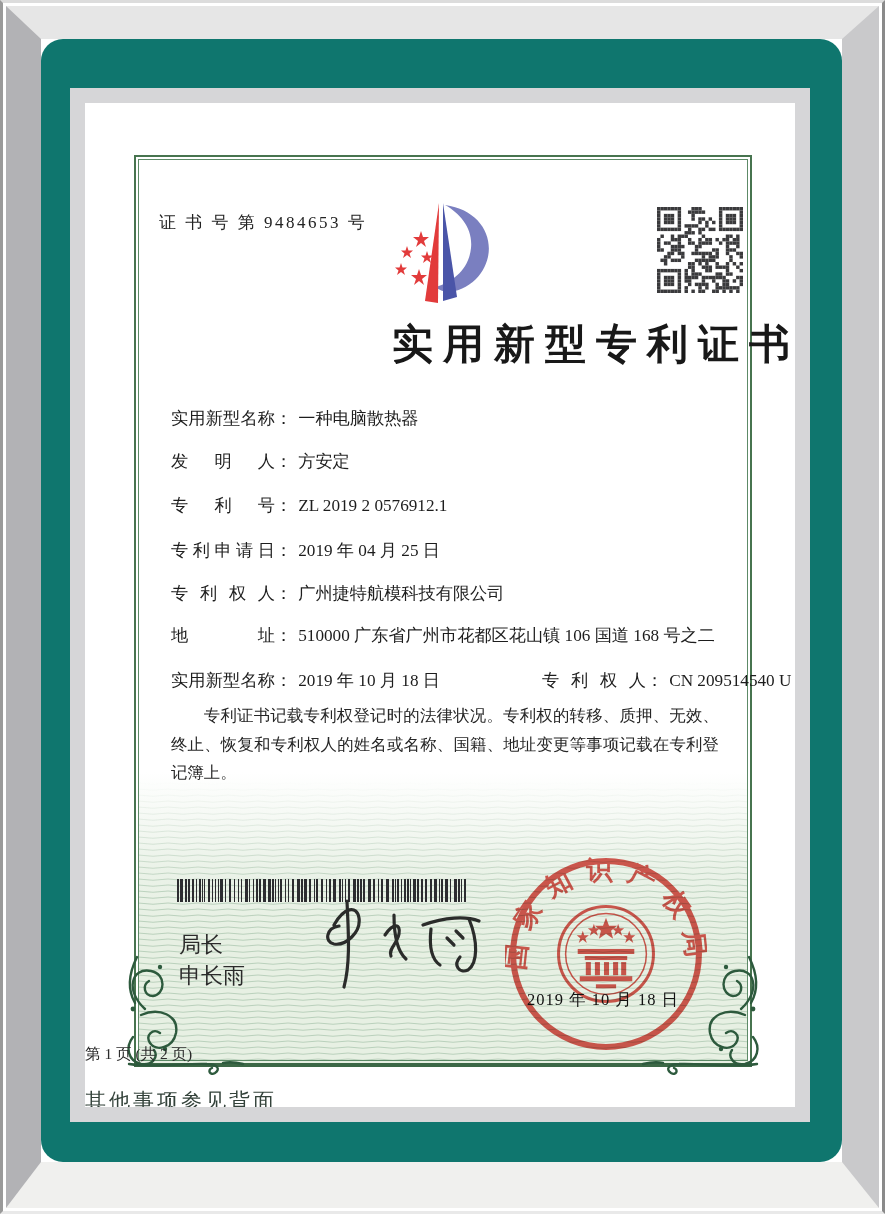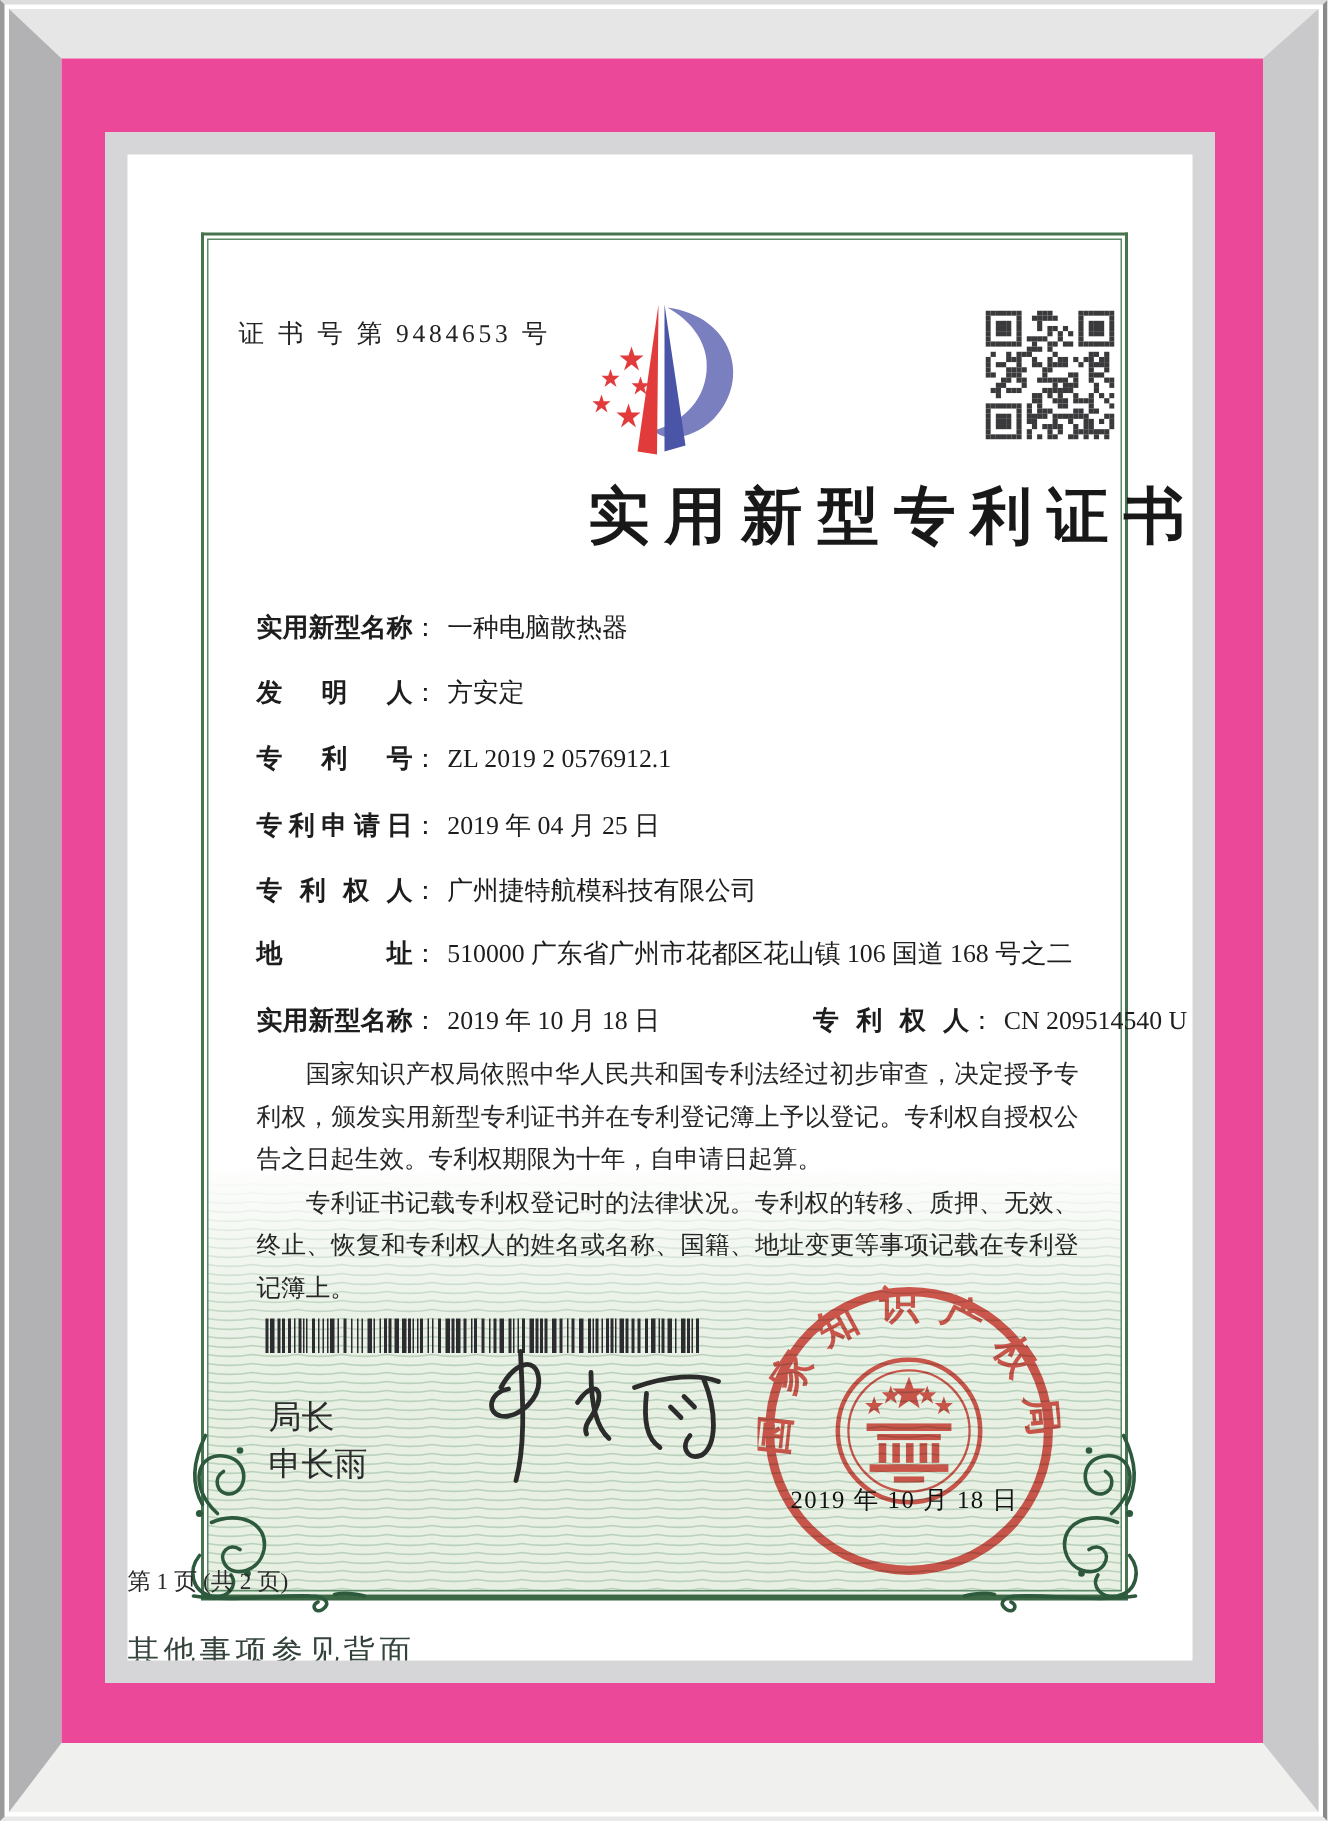--- a/index.html
+++ b/index.html
@@ -5,21 +5,21 @@
   html,body{margin:0;padding:0;background:#fff;}
   body{width:885px;height:1214px;position:relative;overflow:hidden;
        font-family:"Liberation Serif","DejaVu Serif",serif;}
 
   
   .edge{position:absolute;inset:0;border:3px solid;
         border-color:#dcdcdc #8a8a8a #e9e9e9 #9a9a9a;box-sizing:border-box;}
   .frame{position:absolute;inset:3px;border-style:solid;
          border-width:33px 37px 46px 35px;
          border-color:#e6e6e6 #c9c9cb #f0f0ee #b2b2b5;box-sizing:border-box;background:#fff;}
-  .matte{position:absolute;inset:0;background:#ec4899;}
+  .matte{position:absolute;inset:0;background:#0f766e;border-radius:22px;}
   .opening{position:absolute;left:29px;top:49px;right:32px;bottom:40px;background:#d6d6d8;}
   .paper{position:absolute;inset:15px;background:#ffffff;overflow:hidden;}
 
   
   .border-rect{position:absolute;left:49px;top:52px;width:618px;height:912px;
                border:2px solid #47744f;border-bottom-width:4px;border-bottom-color:#3c6846;box-sizing:border-box;}
   .border-rect::after{content:"";position:absolute;inset:2px;border:1px solid #5d8a67;}
 
   
   .guilloche{position:absolute;left:53px;top:556px;width:610px;height:404px;
@@ -31,21 +31,21 @@
 
   
   .cert-no{position:absolute;left:74px;top:108px;font-size:17px;letter-spacing:2.5px;color:#222;}
   .logo{position:absolute;left:298px;top:94px;}
   .qr{position:absolute;left:572px;top:104px;width:86px;height:86px;}
   .title{position:absolute;left:0;top:214px;width:715px;text-align:right;
          font-size:41px;font-weight:600;letter-spacing:10px;color:#181818;}
 
   
   .frow{position:absolute;left:86px;font-size:17.2px;color:#1d1d1d;white-space:nowrap;}
-  .flabel{display:inline-block;width:104px;text-align:justify;text-align-last:justify;vertical-align:bottom;font-weight:bold;}
+  .flabel{display:inline-block;width:104px;text-align:justify;text-align-last:justify;vertical-align:bottom;}
   .fcolon{margin-right:6px;}
   .grant2{position:absolute;left:371px;top:0;}
 
   
   .body-text{position:absolute;left:86px;top:599px;width:548px;font-size:16.4px;
              line-height:28.6px;color:#262626;text-align:justify;}
   .body-text p{margin:0;text-indent:2em;}
 
   
   .barcode{position:absolute;left:92px;top:776px;width:292px;height:23px;font-size:0;}
@@ -490,21 +490,20 @@
           <span class="flabel">地址</span><span class="fcolon">：</span><span>510000 广东省广州市花都区花山镇 106 国道 168 号之二</span>
         </div>
         <div class="frow" style="top:565px">
           <span class="flabel">实用新型名称</span><span class="fcolon">：</span><span>2019 年 10 月 18 日</span>
           <span class="grant2">
             <span class="flabel">专利权人</span><span class="fcolon">：</span><span>CN 209514540 U</span>
           </span>
         </div>
 
         <div class="body-text">
-          <p>国家知识产权局依照中华人民共和国专利法经过初步审查，决定授予专利权，颁发实用新型专利证书并在专利登记簿上予以登记。专利权自授权公告之日起生效。专利权期限为十年，自申请日起算。</p>
           <p>专利证书记载专利权登记时的法律状况。专利权的转移、质押、无效、终止、恢复和专利权人的姓名或名称、国籍、地址变更等事项记载在专利登记簿上。</p>
         </div>
 
         <div class="barcode" id="barcode"><i style="width: 2px; margin-right: 1px;"></i><i style="width: 3px; margin-right: 2px;"></i><i style="width: 2px; margin-right: 1px;"></i><i style="width: 2px; margin-right: 2px;"></i><i style="width: 2px; margin-right: 2px;"></i><i style="width: 1px; margin-right: 2px;"></i><i style="width: 2px; margin-right: 1px;"></i><i style="width: 1px; margin-right: 1px;"></i><i style="width: 1px; margin-right: 3px;"></i><i style="width: 2px; margin-right: 2px;"></i><i style="width: 1px; margin-right: 2px;"></i><i style="width: 1px; margin-right: 2px;"></i><i style="width: 1px; margin-right: 1px;"></i><i style="width: 3px; margin-right: 2px;"></i><i style="width: 1px; margin-right: 3px;"></i><i style="width: 2px; margin-right: 3px;"></i><i style="width: 1px; margin-right: 3px;"></i><i style="width: 1px; margin-right: 2px;"></i><i style="width: 1px; margin-right: 3px;"></i><i style="width: 3px; margin-right: 1px;"></i><i style="width: 1px; margin-right: 3px;"></i><i style="width: 1px; margin-right: 2px;"></i><i style="width: 2px; margin-right: 1px;"></i><i style="width: 2px; margin-right: 2px;"></i><i style="width: 3px; margin-right: 2px;"></i><i style="width: 3px; margin-right: 1px;"></i><i style="width: 2px; margin-right: 1px;"></i><i style="width: 1px; margin-right: 2px;"></i><i style="width: 1px; margin-right: 1px;"></i><i style="width: 2px; margin-right: 3px;"></i><i style="width: 1px; margin-right: 2px;"></i><i style="width: 1px; margin-right: 3px;"></i><i style="width: 2px; margin-right: 3px;"></i><i style="width: 3px; margin-right: 1px;"></i><i style="width: 2px; margin-right: 1px;"></i><i style="width: 3px; margin-right: 2px;"></i><i style="width: 2px; margin-right: 3px;"></i><i style="width: 1px; margin-right: 1px;"></i><i style="width: 2px; margin-right: 3px;"></i><i style="width: 2px; margin-right: 3px;"></i><i style="width: 1px; margin-right: 2px;"></i><i style="width: 2px; margin-right: 2px;"></i><i style="width: 3px; margin-right: 3px;"></i><i style="width: 2px; margin-right: 1px;"></i><i style="width: 1px; margin-right: 2px;"></i><i style="width: 1px; margin-right: 2px;"></i><i style="width: 2px; margin-right: 3px;"></i><i style="width: 3px; margin-right: 1px;"></i><i style="width: 2px; margin-right: 1px;"></i><i style="width: 2px; margin-right: 1px;"></i><i style="width: 2px; margin-right: 3px;"></i><i style="width: 3px; margin-right: 2px;"></i><i style="width: 2px; margin-right: 3px;"></i><i style="width: 1px; margin-right: 2px;"></i><i style="width: 2px; margin-right: 3px;"></i><i style="width: 3px; margin-right: 3px;"></i><i style="width: 2px; margin-right: 1px;"></i><i style="width: 1px; margin-right: 1px;"></i><i style="width: 2px; margin-right: 2px;"></i><i style="width: 1px; margin-right: 2px;"></i><i style="width: 2px; margin-right: 1px;"></i><i style="width: 2px; margin-right: 1px;"></i><i style="width: 1px; margin-right: 2px;"></i><i style="width: 3px; margin-right: 1px;"></i><i style="width: 2px; margin-right: 2px;"></i><i style="width: 2px; margin-right: 2px;"></i><i style="width: 2px; margin-right: 3px;"></i><i style="width: 2px; margin-right: 2px;"></i><i style="width: 3px; margin-right: 2px;"></i><i style="width: 1px; margin-right: 1px;"></i><i style="width: 2px; margin-right: 2px;"></i><i style="width: 3px; margin-right: 2px;"></i><i style="width: 1px; margin-right: 3px;"></i><i style="width: 3px; margin-right: 1px;"></i><i style="width: 2px; margin-right: 1px;"></i><i style="width: 1px; margin-right: 2px;"></i><i style="width: 2px; margin-right: 2px;"></i></div>
 
         <div class="signer">
           <div>局长</div>
           <div>申长雨</div>
         </div>
 

